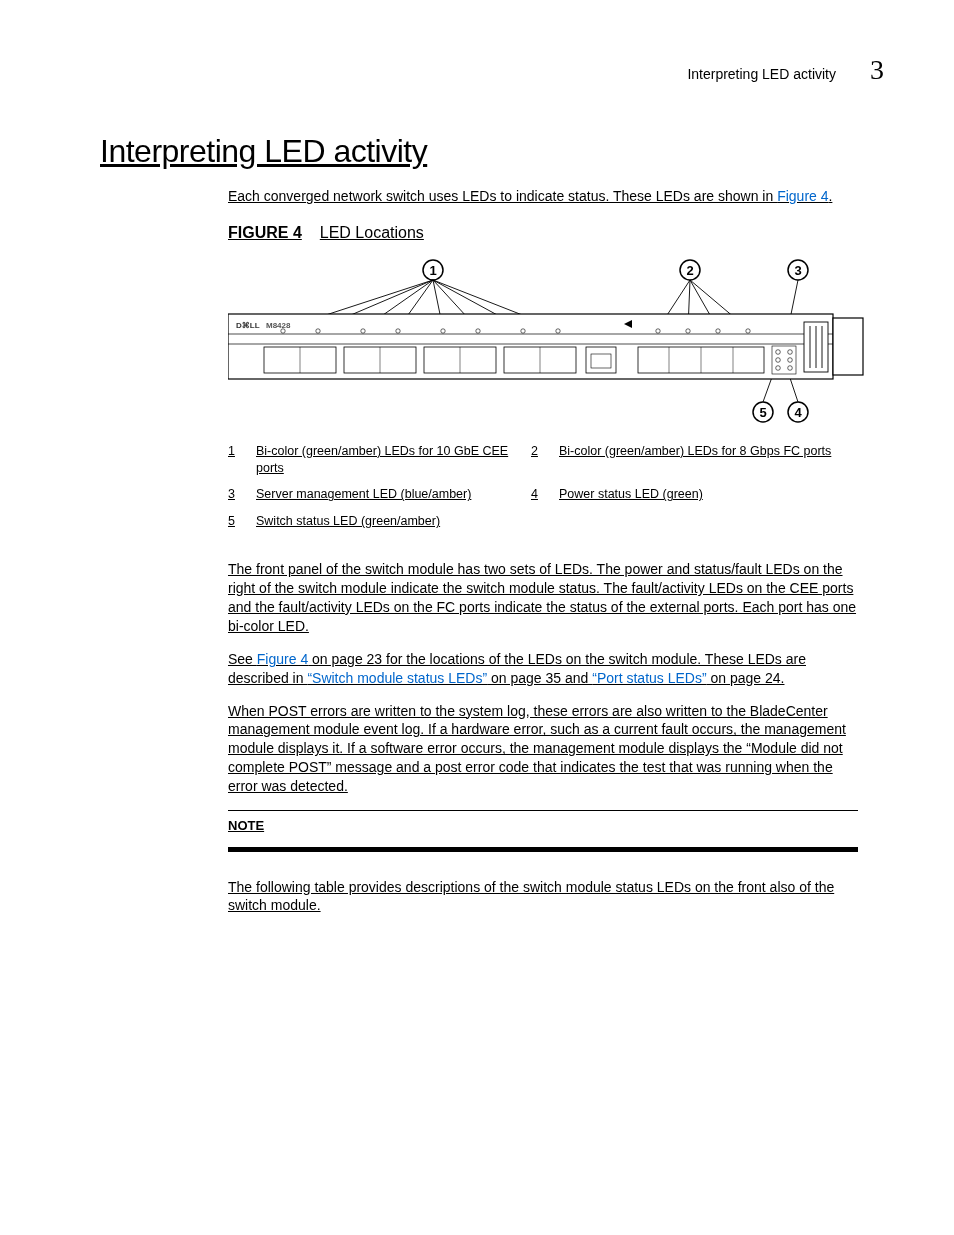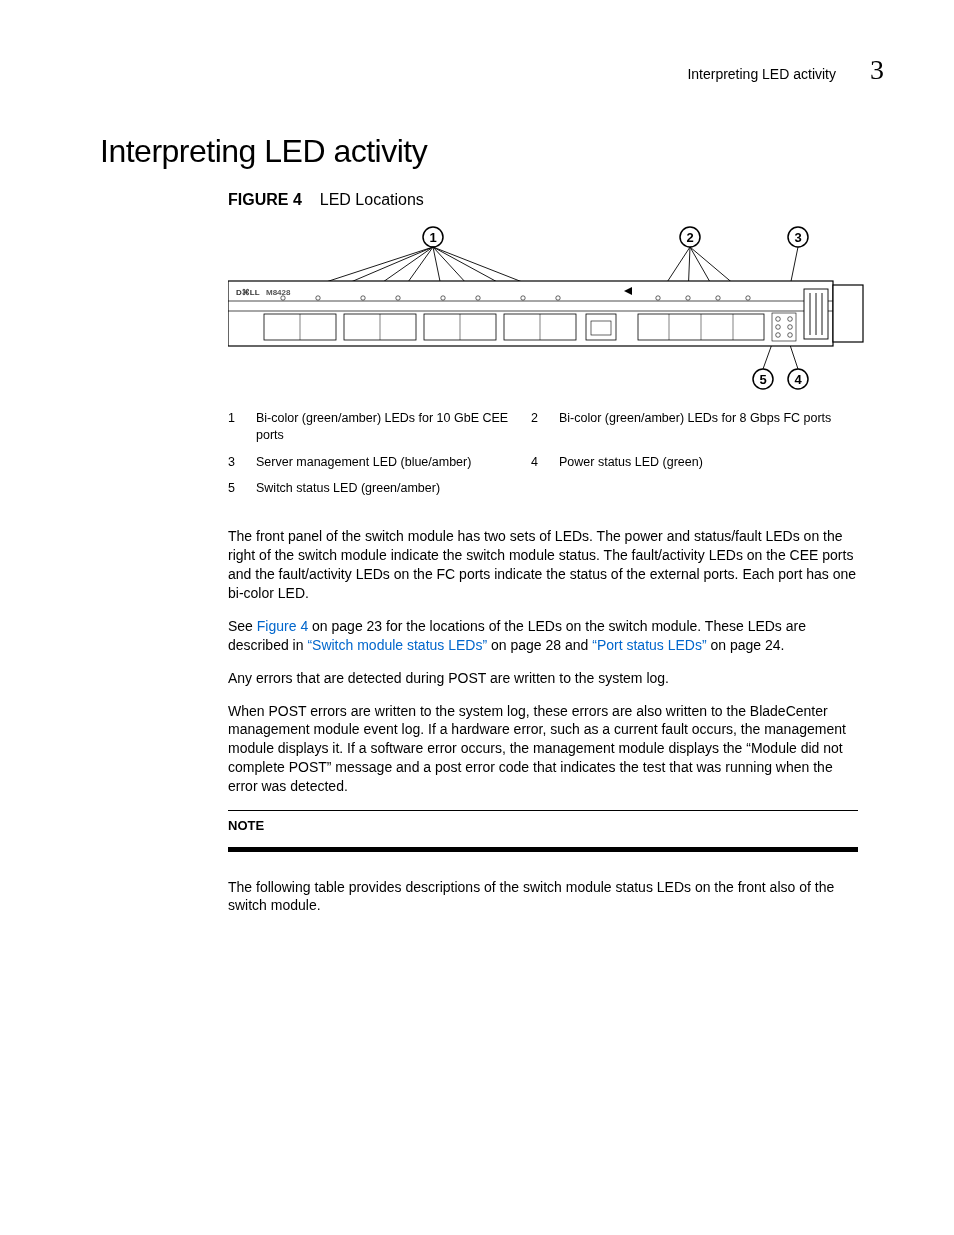--- a/index.html
+++ b/index.html
@@ -10,20 +10,21 @@
     color: #000;
     font-size: 14px;
     line-height: 1.35;
   }
   .page {
     width: 954px;
     height: 1235px;
     position: relative;
     padding: 60px 96px 60px 100px;
     box-sizing: border-box;
+    text-decoration: underline;
   }
   .header-right {
     position: absolute;
     top: 56px;
     right: 70px;
     display: flex;
     align-items: baseline;
     font-size: 14px;
   }
   .header-right .chap {
@@ -110,20 +111,23 @@
 
   <div class="header-right">
     <span>Interpreting LED activity</span>
     <span class="chap">3</span>
   </div>
 
   <h1 class="main-title">Interpreting LED activity</h1>
 
   <div class="body-block">
 
+    <p>
+      <span>Each converged network switch uses LEDs to indicate status. These LEDs are shown in </span><a class="link" href="#">Figure 4</a><span>.</span>
+    </p>
 
     <div class="figcap">
       <span class="figlabel">FIGURE 4</span><span>LED Locations</span>
     </div>
 
     <div class="fig-wrap">
       <svg class="fig-svg" width="640" height="175" viewBox="0 0 640 175">
 
         <g font-family="Arial" font-size="13" font-weight="bold" text-anchor="middle">
           <circle cx="205" cy="16" r="10" fill="#fff" stroke="#000" stroke-width="1.5"></circle>
@@ -265,24 +269,23 @@
         <td>Switch status LED (green/amber)</td>
         <td class="n"></td>
             <td></td>
       </tr>
     </tbody>
       </table>
 
     <p>The front panel of the switch module has two sets of LEDs. The power and status/fault LEDs on the right of the switch module indicate the switch module status. The fault/activity LEDs on the CEE ports and the fault/activity LEDs on the FC ports indicate the status of the external ports. Each port has one bi-color LED.</p>
 
     <p>
-      <span>See </span><a href="#" class="link">Figure 4</a><span> on page 23 for the locations of the LEDs on the switch module. These LEDs are described in </span><a href="#" class="link">“Switch module status LEDs”</a><span> on page 28 and </span><a href="#" class="link">“Port status LEDs”</a><span> on page 24.</span>
+      <span>See </span><a href="#" class="link">Figure 4</a><span> on page 23 for the locations of the LEDs on the switch module. These LEDs are described in </span><a href="#" class="link">“Switch module status LEDs”</a><span> on page 35 and </span><a href="#" class="link">“Port status LEDs”</a><span> on page 24.</span>
     </p>
 
-    <p>Any errors that are detected during POST are written to the system log.</p>
 
     <p>When POST errors are written to the system log, these errors are also written to the BladeCenter management module event log. If a hardware error, such as a current fault occurs, the management module displays it. If a software error occurs, the management module displays the “Module did not complete POST” message and a post error code that indicates the test that was running when the error was detected.</p>
 
     <div class="note-block">
       <div class="notehead">NOTE</div>
     </div>
 
 
     <p>The following table provides descriptions of the switch module status LEDs on the front also of the switch module.</p>
 

